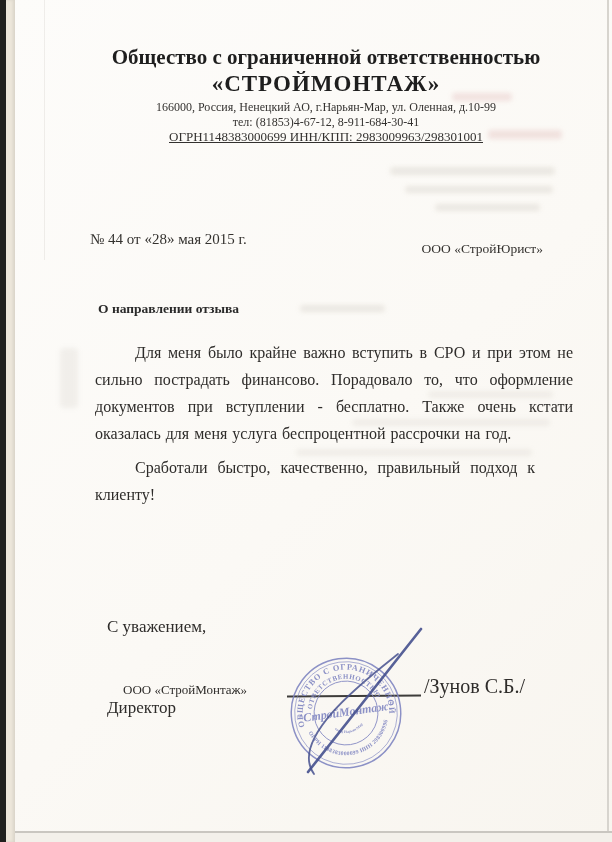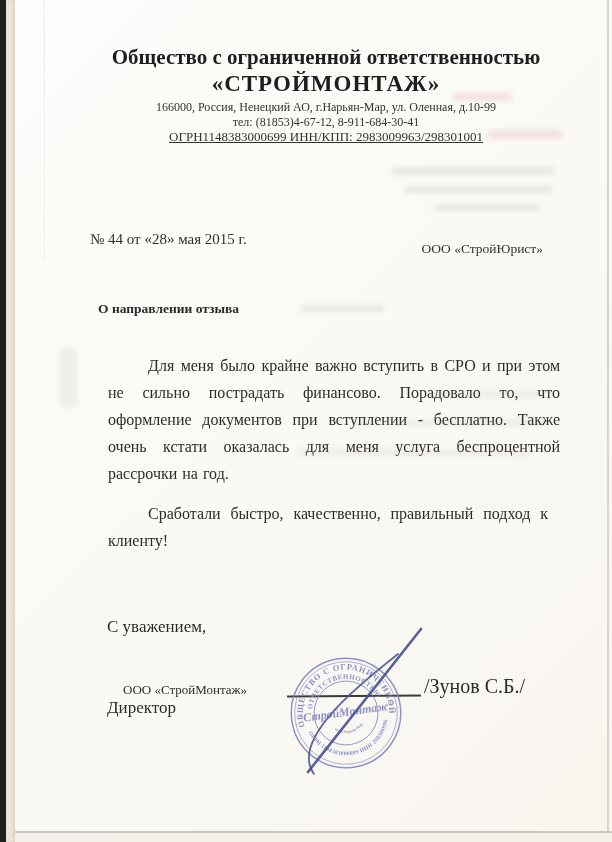--- a/index.html
+++ b/index.html
@@ -24,21 +24,21 @@
   .addr{font-size:12px;line-height:14.5px;color:#33312f;}
   .addr.first{margin-top:2px;}
   .reg{font-size:13px;line-height:16px;text-decoration:underline;color:#33312f;}
 
   .ref-line{position:absolute;left:90px;top:223px;font-size:15px;color:#34322f;margin-top:8px;}
   .recipient{position:absolute;right:69px;top:241px;font-size:13.5px;color:#34322f;}
   .subject{position:absolute;left:98px;top:301px;font-size:13.5px;font-weight:bold;color:#2a2a2a;}
 
   
   .body-text{position:absolute;left:95px;top:339px;width:478px;font-size:16px;line-height:27px;color:#2e2c2a;}
-  .body-text p{margin:13px;text-indent:40px;text-align:justify;word-spacing:1px;font-family:Liberation Serif, serif;}
+  .body-text p{margin:0;text-indent:40px;text-align:justify;word-spacing:1px;font-family:Liberation Serif, serif;}
   .body-text p.p2{margin-top:7px;width:440px;}
 
   
   .closing{position:absolute;left:107px;top:617px;font-size:17px;color:#2e2c2a;}
   .sig-title{position:absolute;left:107px;top:654px;font-size:17px;color:#2e2c2a;margin-top:44px;}
   .sig-company{position:absolute;left:123px;top:682px;font-size:13px;color:#2e2c2a;}
   .sig-name{position:absolute;left:424px;top:675px;font-size:20px;color:#2e2c2a;}
   .sig-rule{position:absolute;left:287px;top:695px;width:134px;height:1.6px;background:#3d3c3a;transform:rotate(-.4deg);}
 
   

